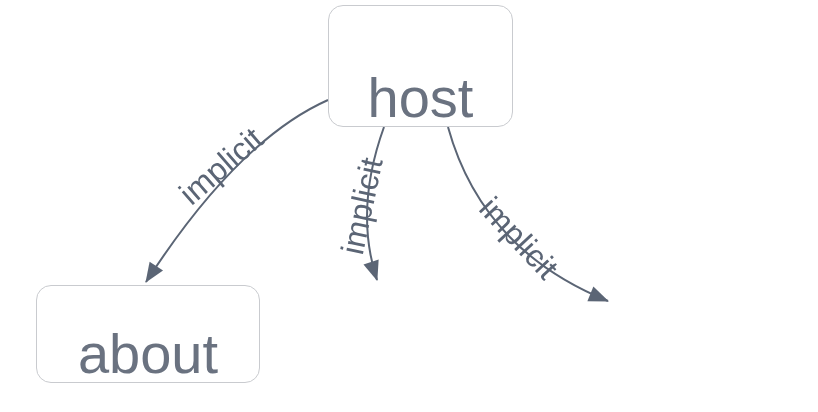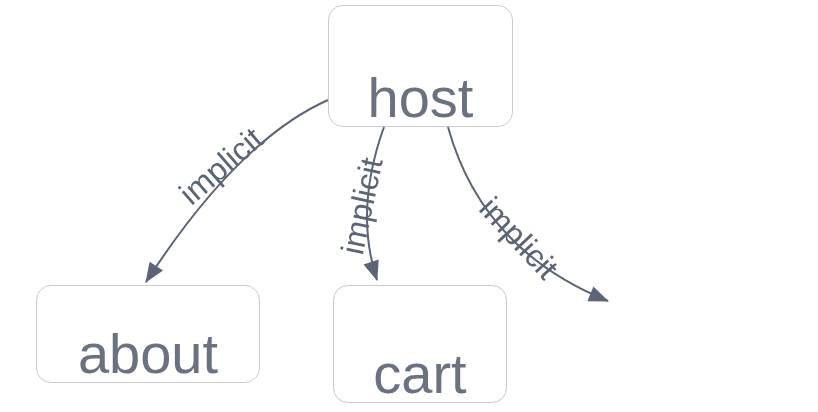--- a/index.html
+++ b/index.html
@@ -68,18 +68,15 @@
   </svg>
 
   <div class="node node-host">
     <span>host</span>
   </div>
 
   <div class="node node-about">
     <span>about</span>
   </div>
 
-  <div class="node node-cart">
-    <span>cart</span>
-  </div>
 
 
 </div>
 
 </body></html>

